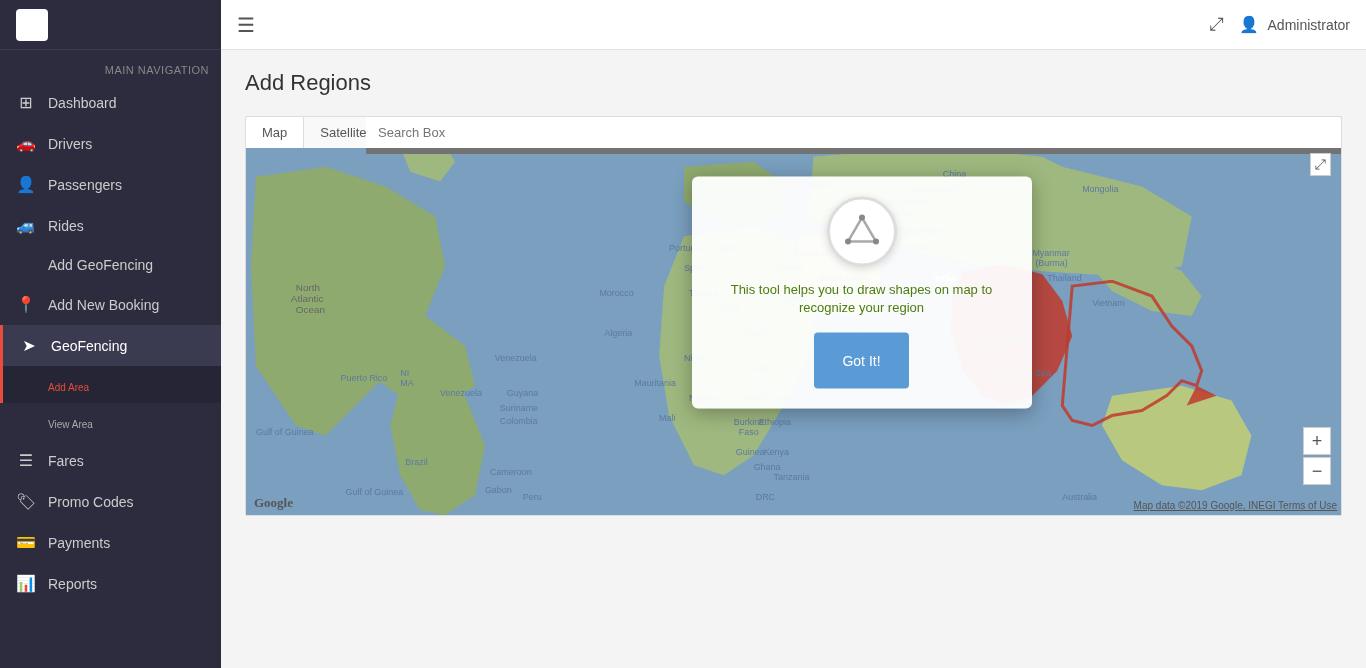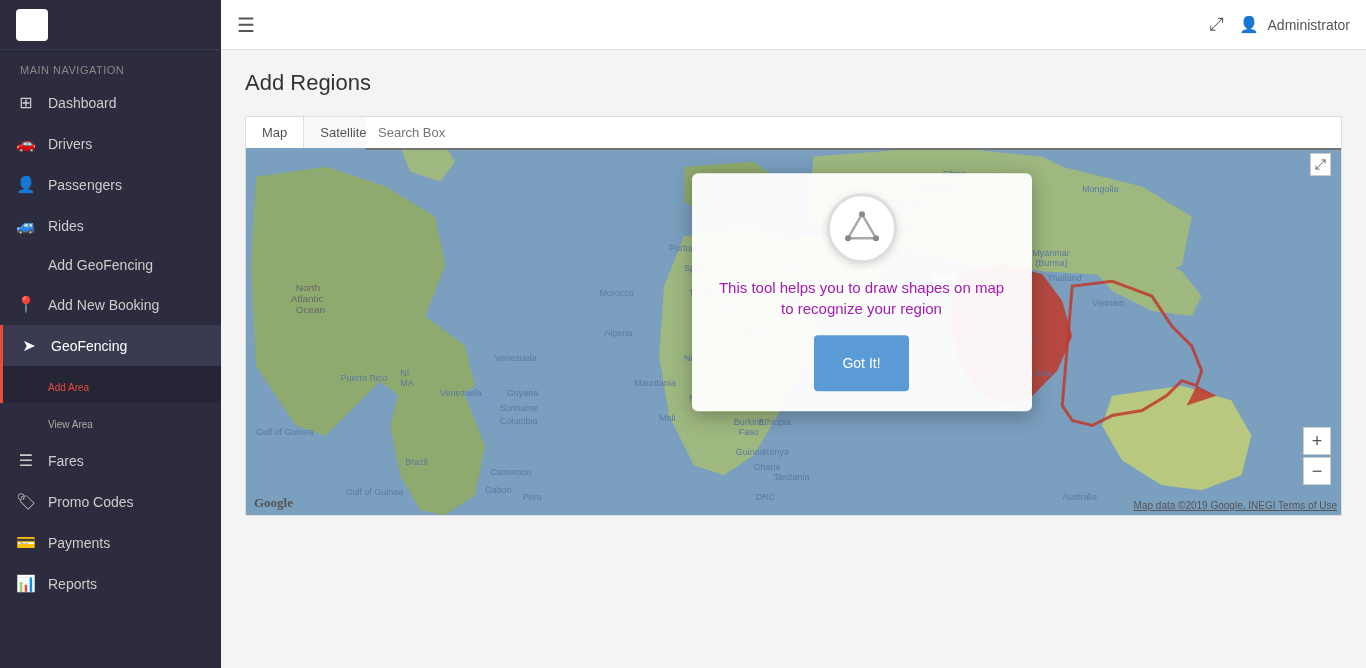--- a/index.html
+++ b/index.html
@@ -25,22 +25,23 @@
     }
     #sidebar .brand-logo {
       width: 32px; height: 32px;
       background: #fff;
       border-radius: 4px;
     }
     .nav-section-title {
       font-size: 11px;
       text-transform: uppercase;
       color: #888;
-      padding: 14px 20px 6px;
+      padding: 14px 12px 6px;
       letter-spacing: 0.5px;
+      text-align: right;
     }
     .nav-item {
       display: flex;
       align-items: center;
       padding: 11px 16px;
       cursor: pointer;
       color: #ccc;
       font-size: 14px;
       gap: 12px;
       transition: background 0.15s;
@@ -130,21 +131,21 @@
       position: absolute;
       top: 0;
       left: 120px;
       right: 0;
       z-index: 2;
     }
     .map-search input {
       width: 100%;
       padding: 8px 12px;
       border: none;
-      border-bottom: 2px solid #737373;
+      border-bottom: 6px solid #737373;
       font-size: 13px;
       outline: none;
       background: #fff;
     }
 
     
     .map-svg {
       position: absolute;
       top: 0; left: 0;
       width: 100%; height: 100%;
@@ -171,22 +172,22 @@
       border: 3px solid #ddd;
       display: flex;
       align-items: center;
       justify-content: center;
       margin: 0 auto 14px;
       font-size: 28px;
       color: #888;
       box-shadow: 0 2px 8px rgba(0,0,0,0.15);
     }
     .map-tooltip .tooltip-text {
-      font-size: 15px;
-      color: #a21caf;
+      font-size: 13px;
+      color: #4d7c0f;
       margin-bottom: 16px;
       line-height: 1.4;
     }
     .map-tooltip .got-it-btn {
       background: #5b9bd5;
       color: #fff;
       border: none;
       padding: 20px 28px;
       border-radius: 4px;
       font-size: 14px;

